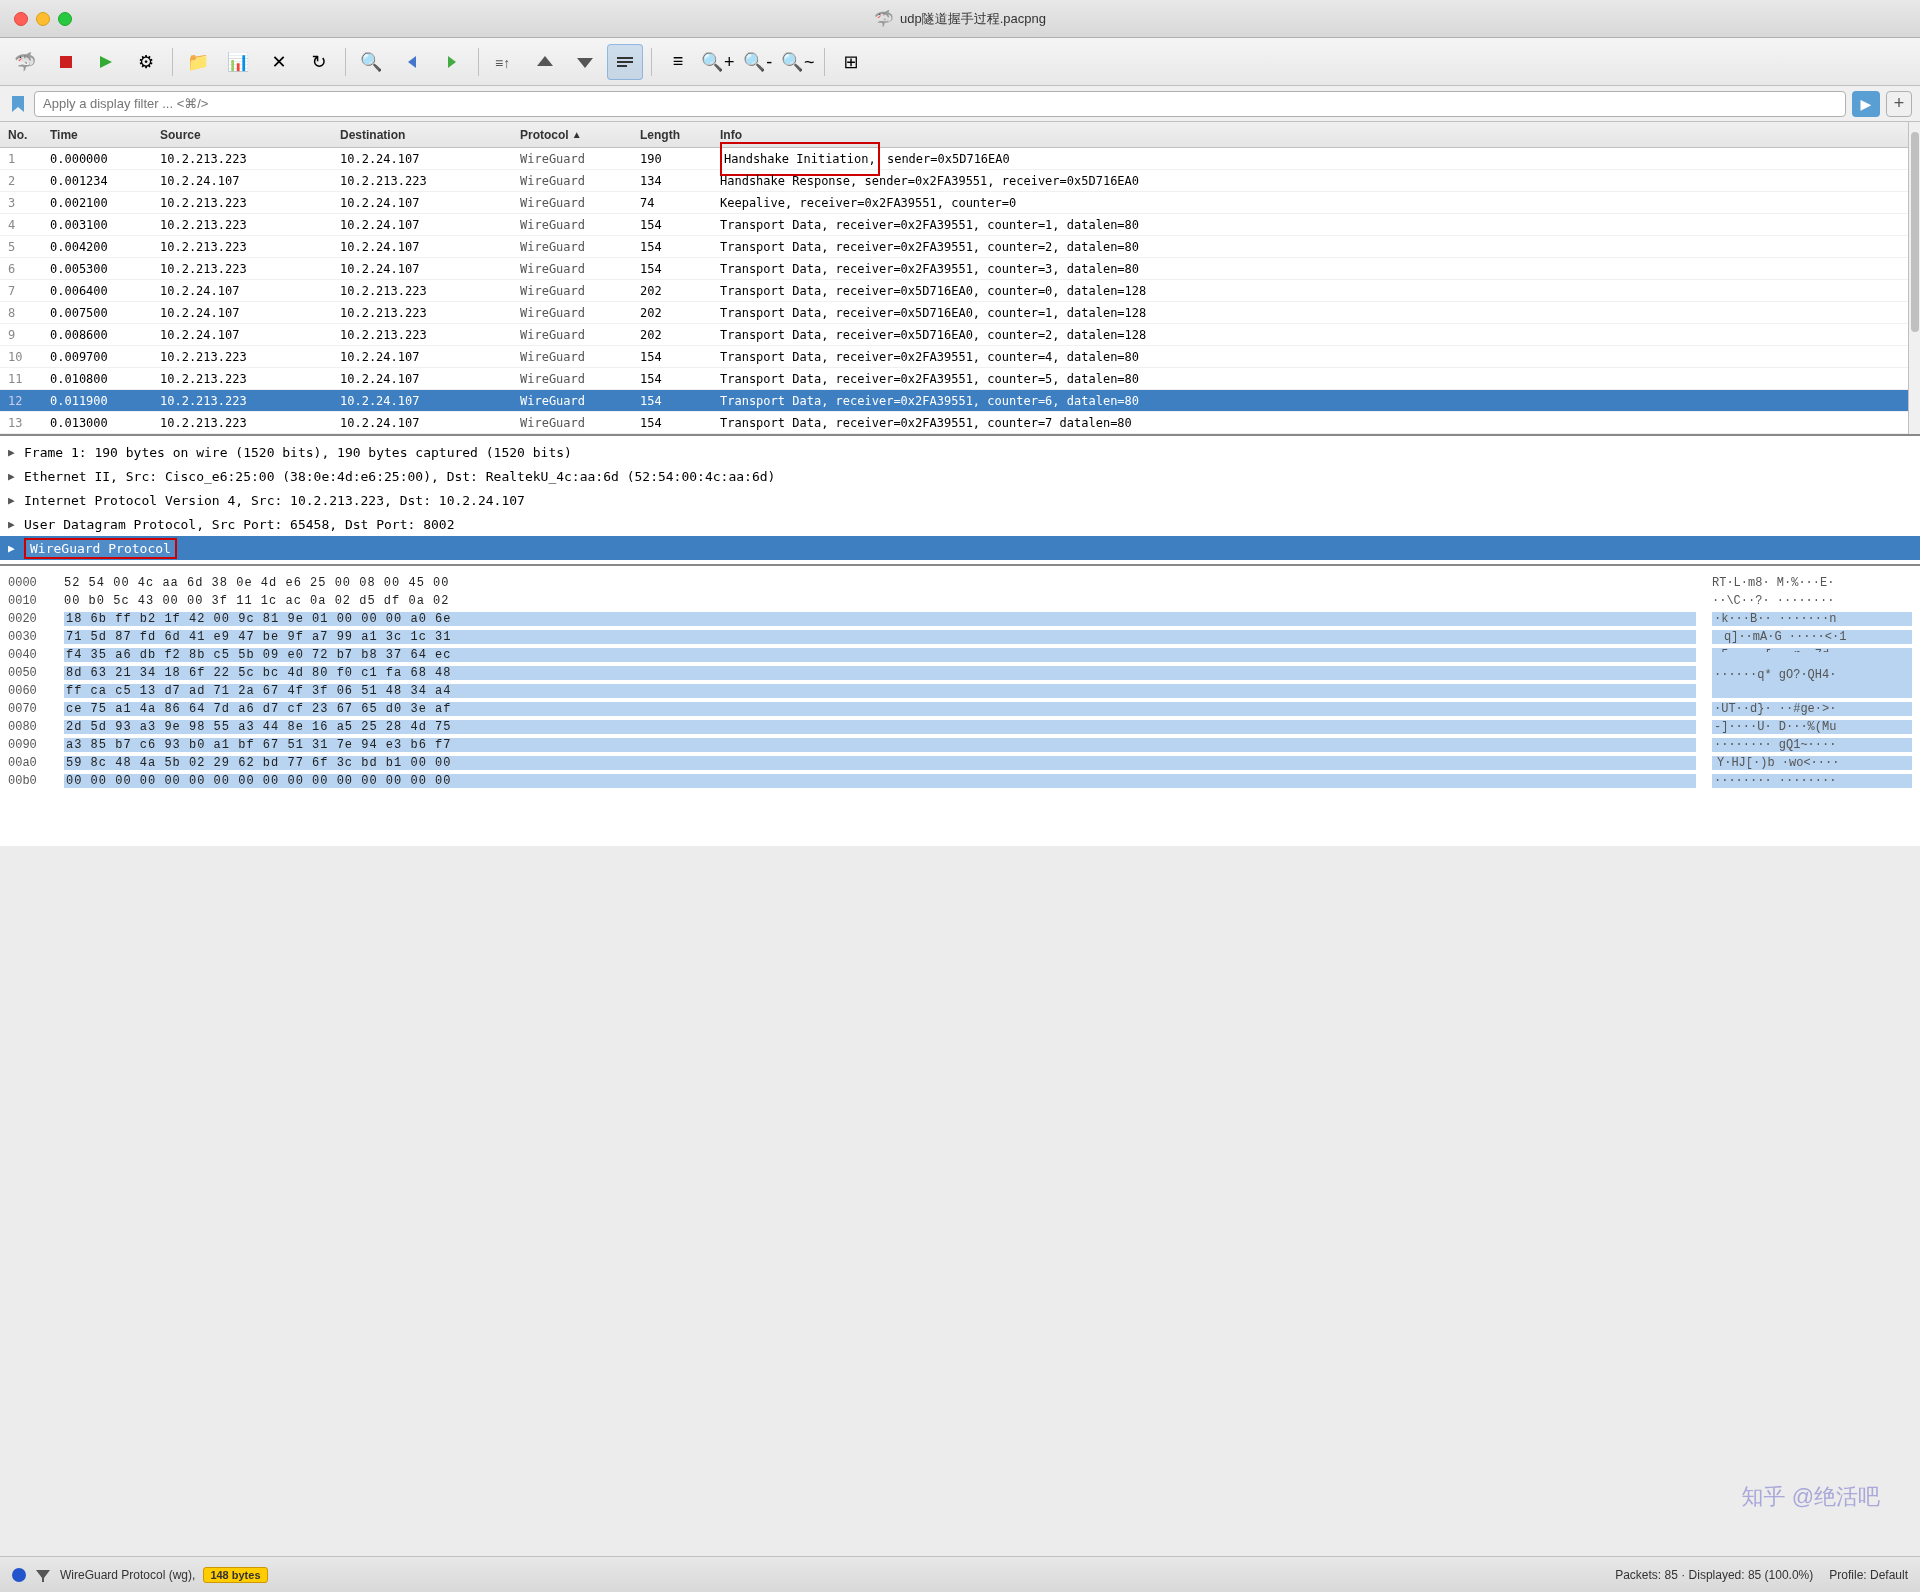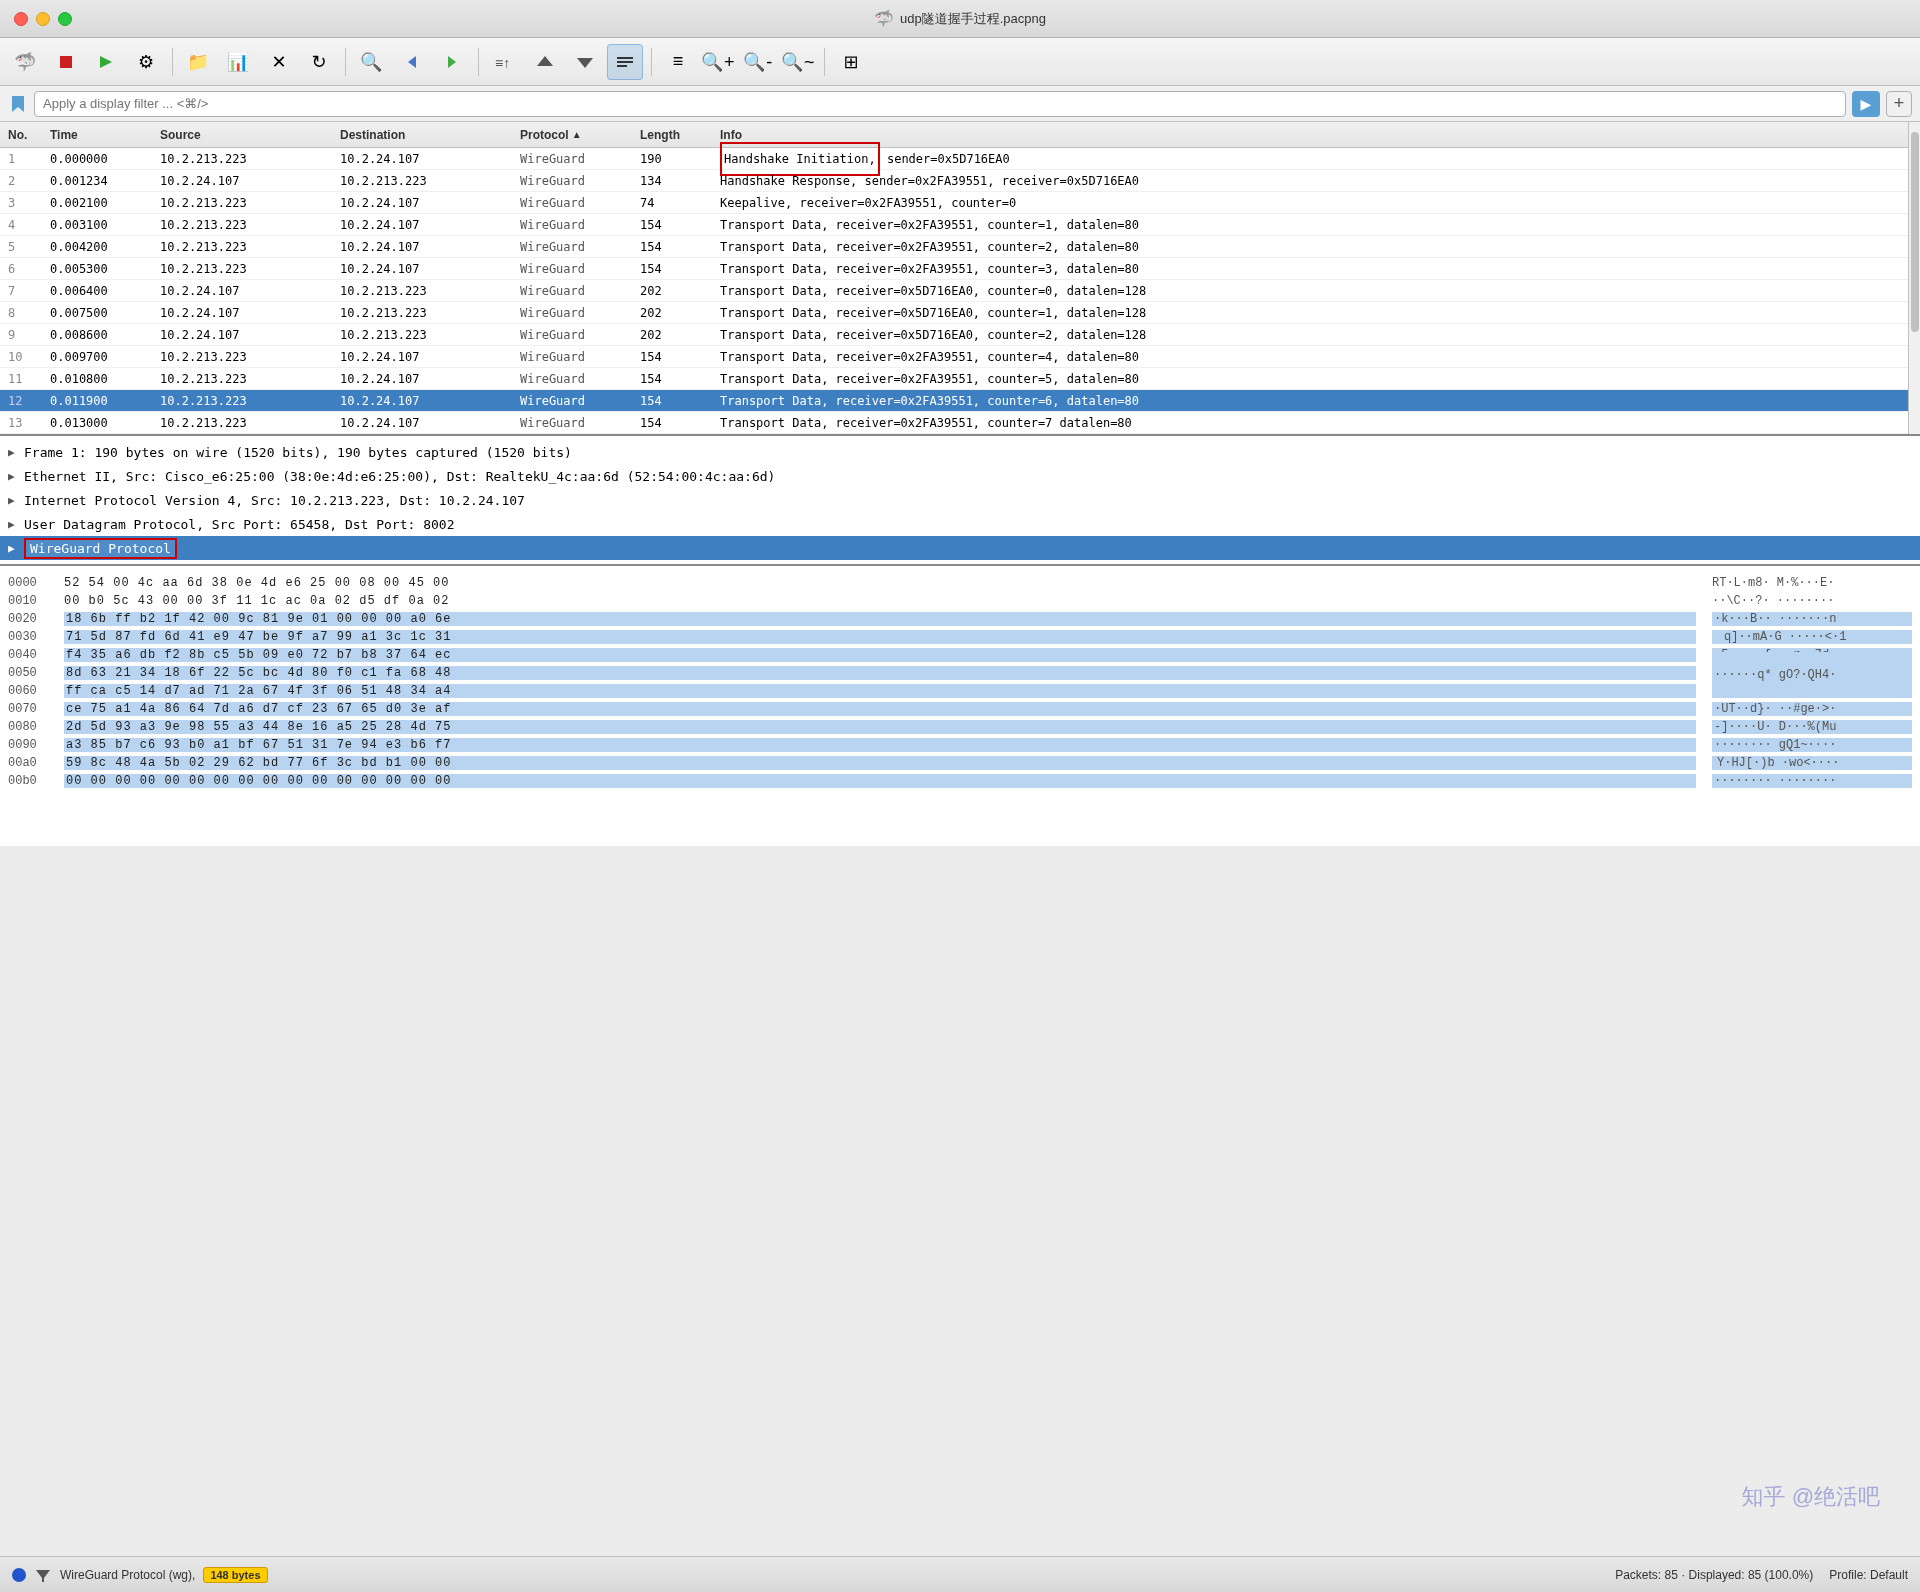--- a/index.html
+++ b/index.html
@@ -564,21 +564,21 @@
     <span class="hex-bytes" style="background:#b8d4f0;padding:0 2px;">f4 35 a6 db f2 8b c5 5b  09 e0 72 b7 b8 37 64 ec</span>
     <span class="hex-ascii" style="background:#b8d4f0;padding:0 2px;">·5·····[ ··r··7d·</span>
   </div>
     <div class="hex-row highlighted-row">
     <span class="hex-offset">0050</span>
     <span class="hex-bytes" style="background:#b8d4f0;padding:0 2px;">8d 63 21 34 18 6f 22 5c  bc 4d 80 f0 c1 fa 68 48</span>
     <span class="hex-ascii" style="background:#b8d4f0;padding:0 2px;">·c!4·o"\  ·M····hH</span>
   </div>
     <div class="hex-row highlighted-row">
     <span class="hex-offset">0060</span>
-    <span class="hex-bytes" style="background:#b8d4f0;padding:0 2px;">ff ca c5 14 d7 ad 71 2a  67 4f 3f 06 51 48 34 a4</span>
+    <span class="hex-bytes" style="background:#b8d4f0;padding:0 2px;">ff ca c5 13 d7 ad 71 2a  67 4f 3f 06 51 48 34 a4</span>
     <span class="hex-ascii" style="background:#b8d4f0;padding:16px 2px;">······q* gO?·QH4·</span>
   </div>
     <div class="hex-row highlighted-row">
     <span class="hex-offset">0070</span>
     <span class="hex-bytes" style="background:#b8d4f0;padding:0 2px;">ce 75 a1 4a 86 64 7d a6  d7 cf 23 67 65 d0 3e af</span>
     <span class="hex-ascii" style="background:#b8d4f0;padding:0 2px;">·UT··d}· ··#ge·&gt;·</span>
   </div>
     <div class="hex-row highlighted-row">
     <span class="hex-offset">0080</span>
     <span class="hex-bytes" style="background:#b8d4f0;padding:0 2px;">2d 5d 93 a3 9e 98 55 a3  44 8e 16 a5 25 28 4d 75</span>

